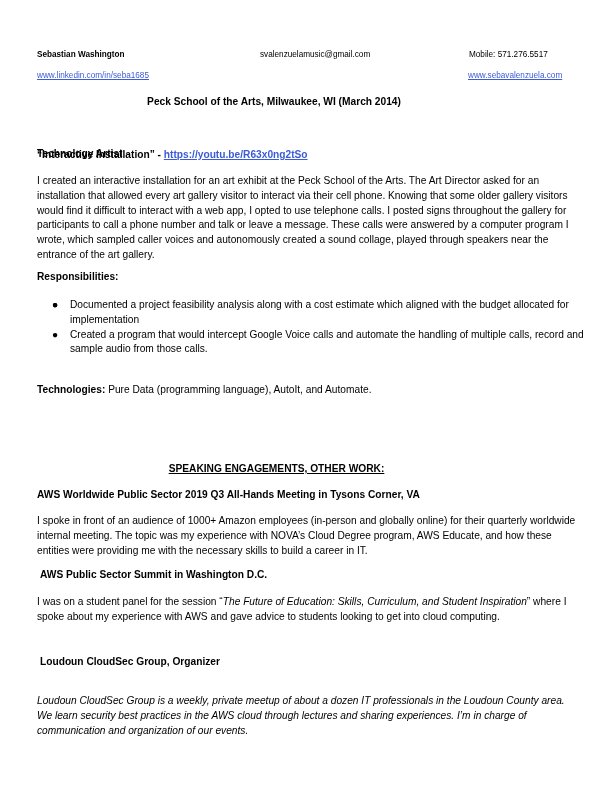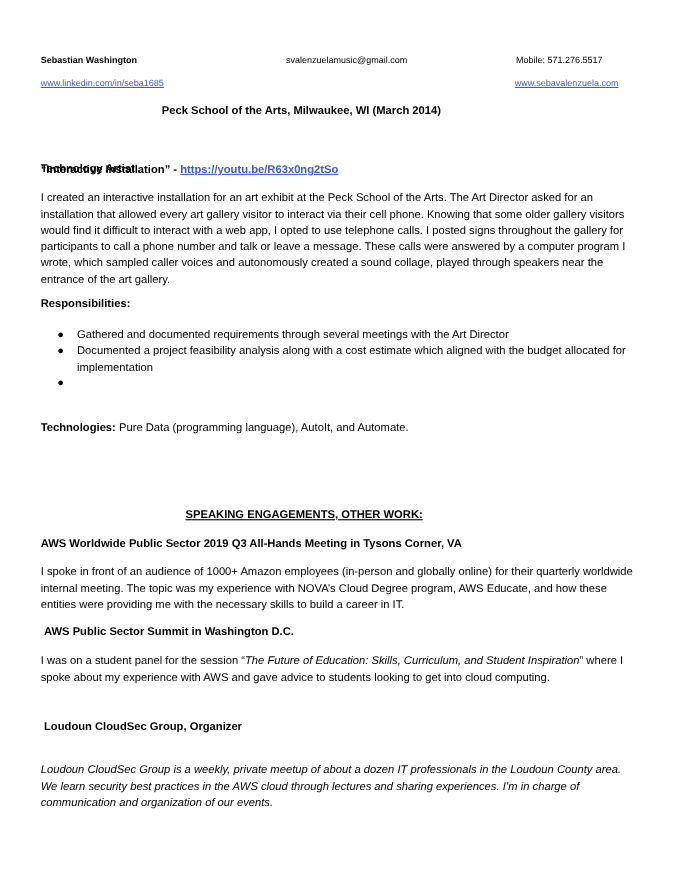--- a/index.html
+++ b/index.html
@@ -36,23 +36,23 @@
 
 <div class="abs center-title">Peck School of the Arts, Milwaukee, WI (March 2014)</div>
 <div class="abs h" style="top:122px;margin-top:26px;">Technology Artist</div>
 <div class="abs h" style="top:149px;">
   <span>“Interactive Installation” - </span><a class="link">https://youtu.be/R63x0ng2tSo</a>
 </div>
 <div class="abs p" style="top:174px;">I created an interactive installation for an art exhibit at the Peck School of the Arts. The Art Director asked for an installation that allowed every art gallery visitor to interact via their cell phone. Knowing that some older gallery visitors would find it difficult to interact with a web app, I opted to use telephone calls. I posted signs throughout the gallery for participants to call a phone number and talk or leave a message. These calls were answered by a computer program I wrote, which sampled caller voices and autonomously created a sound collage, played through speakers near the entrance of the art gallery.</div>
 
 <div class="abs h" style="top:271px;">Responsibilities:</div>
 <ul class="bullets">
-  <li><span class="dot">●</span><span>Gathered and documented requirements through several meetings with the Art Director</span></li>
+  <li><span class="dot">●</span></li>
   <li><span class="dot">●</span><span>Documented a project feasibility analysis along with a cost estimate which aligned with the budget allocated for implementation</span></li>
-  <li><span class="dot">●</span></li>
+  <li><span class="dot">●</span><span>Created a program that would intercept Google Voice calls and automate the handling of multiple calls, record and sample audio from those calls.</span></li>
 </ul>
 
 <div class="abs p" style="top:383px;">
   <b>Technologies:</b><span> Pure Data (programming language), AutoIt, and Automate.</span>
 </div>
 
 <div class="abs section-title"><span>SPEAKING ENGAGEMENTS, OTHER WORK:</span></div>
 
 <div class="abs h" style="top:489px;">AWS Worldwide Public Sector 2019 Q3 All-Hands Meeting in Tysons Corner, VA</div>
 <div class="abs p" style="top:514px;">I spoke in front of an audience of 1000+ Amazon employees (in-person and globally online) for their quarterly worldwide internal meeting. The topic was my experience with NOVA’s Cloud Degree program, AWS Educate, and how these entities were providing me with the necessary skills to build a career in IT.</div>

